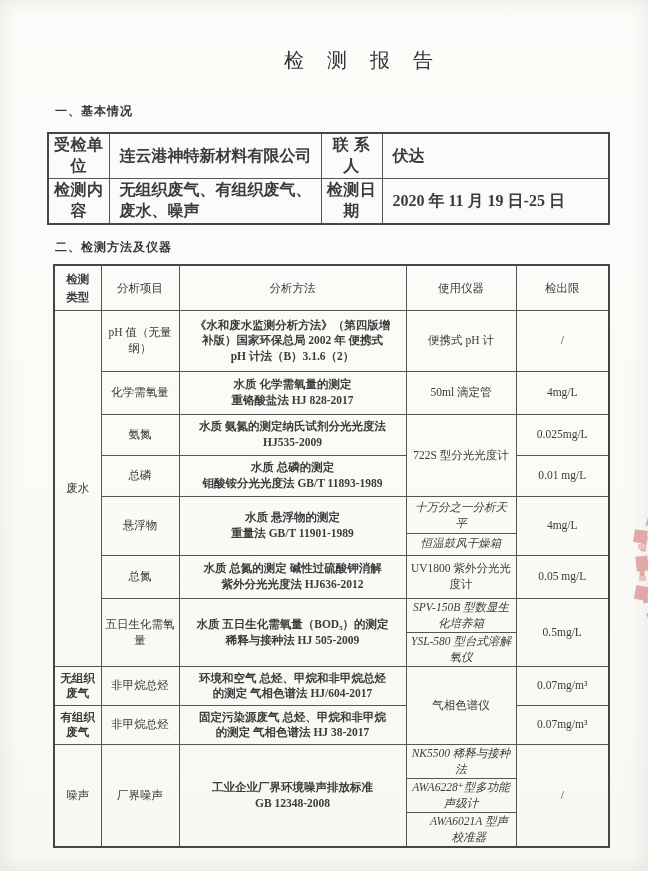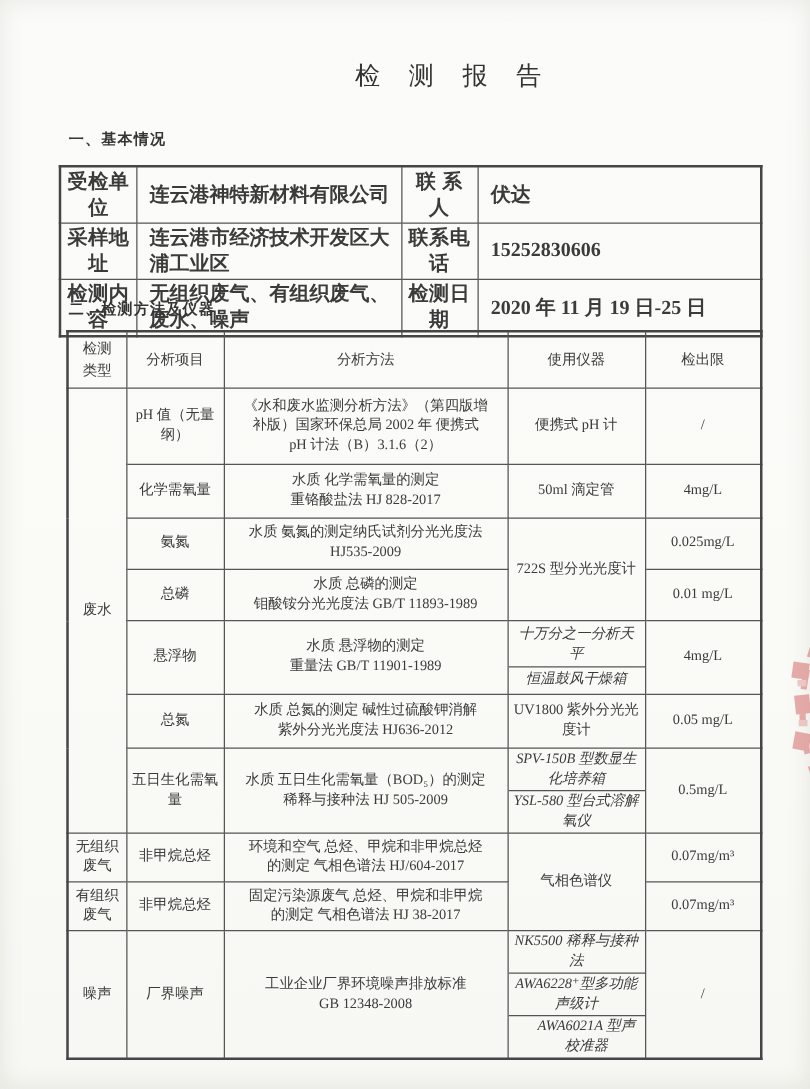--- a/index.html
+++ b/index.html
@@ -36,21 +36,21 @@
   .r-nz td{height:74px;}
   td.stack{padding:0;font-style:italic;}
   .stack .sub{display:flex;align-items:center;justify-content:center;border-bottom:1px solid #555;padding:1px 3px;box-sizing:border-box;}
   .stack .sub:last-child{border-bottom:none;}
   .ss-sub1{min-height:35px;}
   .ss-sub2{min-height:19px;}
   .bod-sub{min-height:25px;}
   .nz-sub1{min-height:19px;}
   .nz-sub2{min-height:26px;}
   .nz-sub3{min-height:26px;margin-left:16px;}
-  .mline{display:block;}
+  .mline{display:block;font-weight:bold;}
   .stamp{position:absolute;top:498px;right:0;width:22px;height:142px;overflow:hidden;pointer-events:none;}
 </style>
 </head>
 <body>
 
 <div class="page">
 
 
   <div class="report-title">检 测 报 告</div>
 
@@ -62,26 +62,20 @@
         <col style="width:212px">
         <col style="width:61px">
         <col style="width:227px">
       </colgroup>
     <tbody>
       <tr>
         <td class="lbl">受检单位</td>
         <td class="val">连云港神特新材料有限公司</td>
         <td class="lbl">联 系 人</td>
         <td class="val">伏达</td>
-      </tr>
-      <tr>
-        <td class="lbl">采样地址</td>
-        <td class="val">连云港市经济技术开发区大浦工业区</td>
-        <td class="lbl">联系电话</td>
-        <td class="val">15252830606</td>
       </tr>
       <tr>
         <td class="lbl">检测内容</td>
         <td class="val">无组织废气、有组织废气、废水、噪声</td>
         <td class="lbl">检测日期</td>
         <td class="val">2020 年 11 月 19 日-25 日</td>
       </tr>
     </tbody>
   </table>
 

